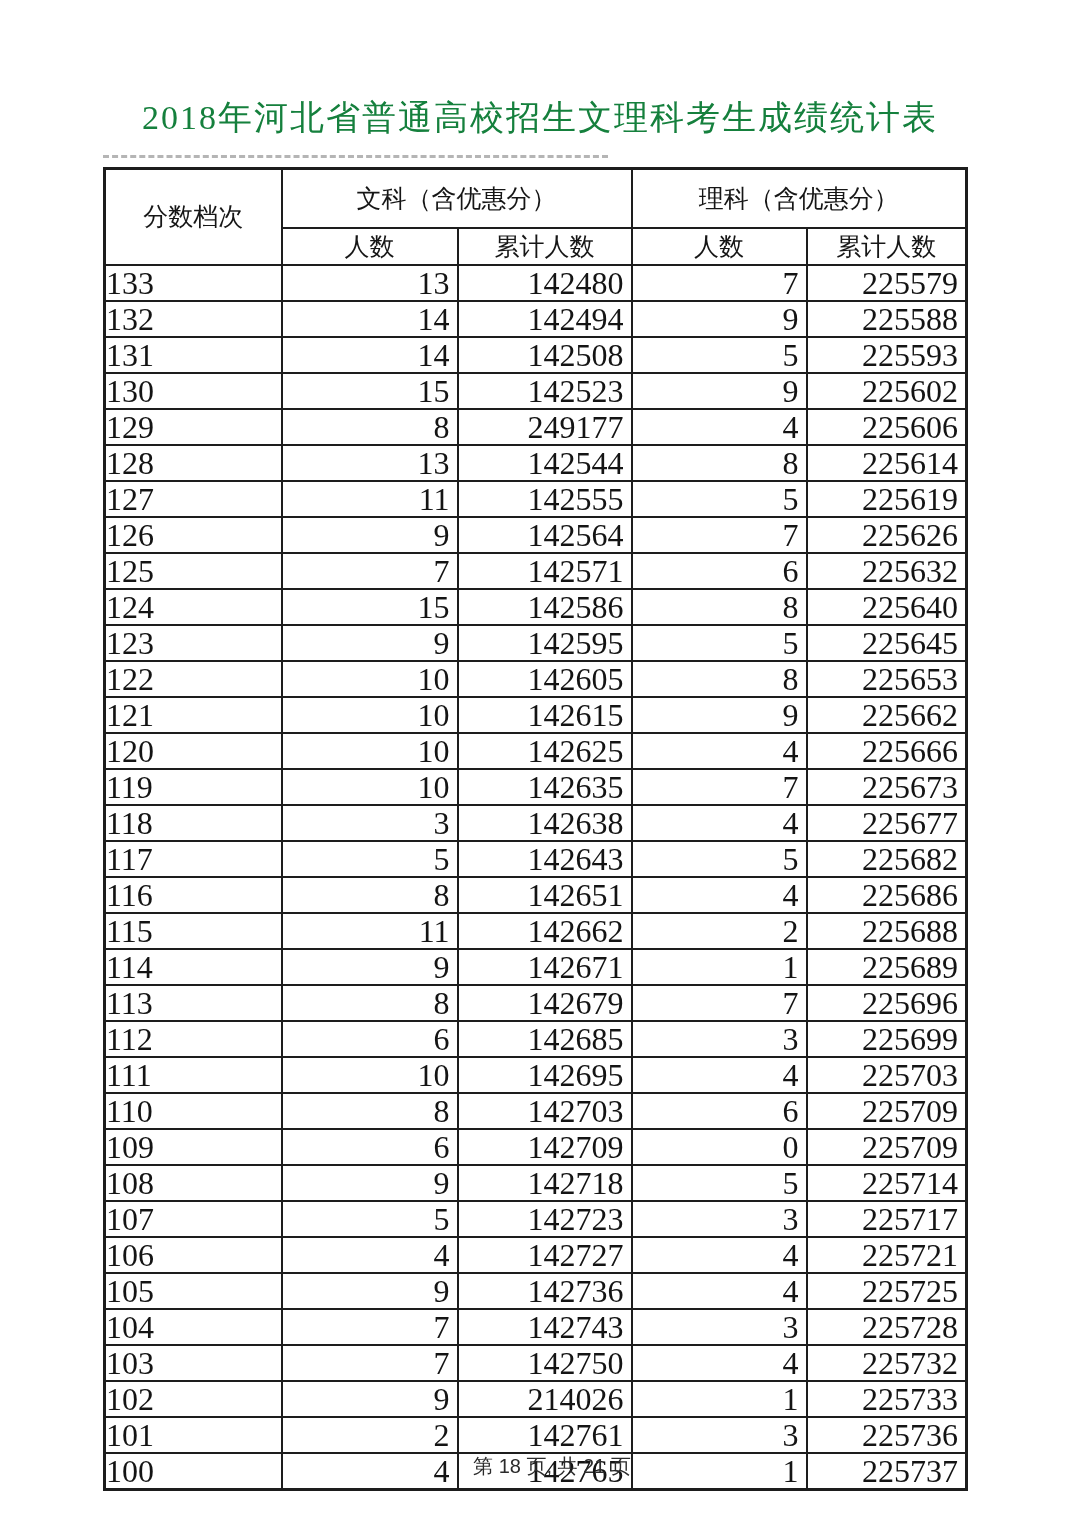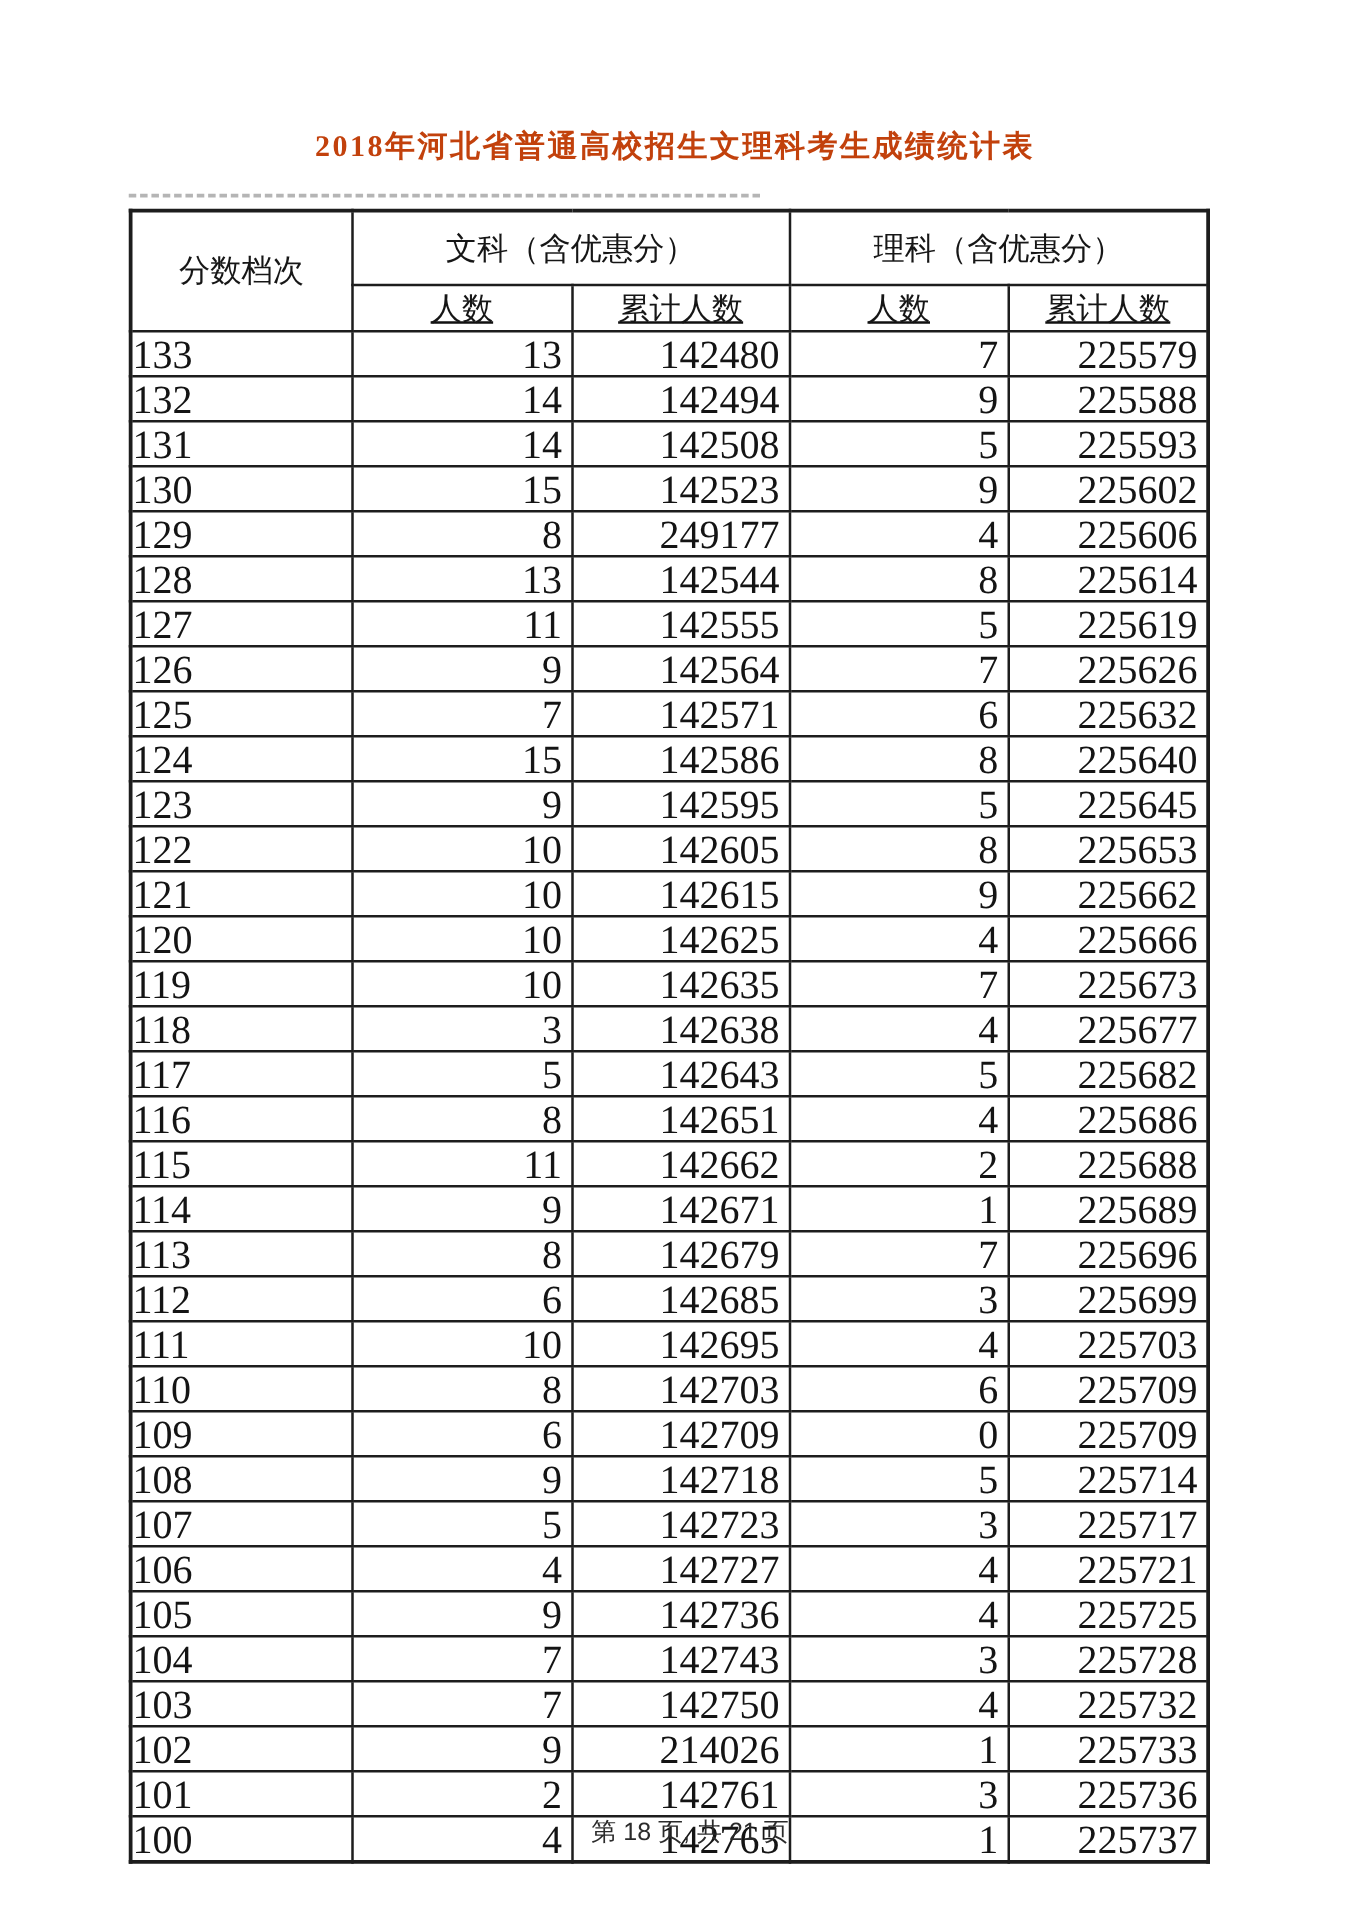--- a/index.html
+++ b/index.html
@@ -8,25 +8,25 @@
     width: 1080px; height: 1528px;
     position: relative;
     font-family: "Liberation Serif", "DejaVu Serif", serif;
     color: #111111;
     overflow: hidden;
   }
   .title {
     position: absolute;
     top: 98px; left: 0; width: 100%;
     text-align: center;
-    font-size: 24px;
-    font-weight: bold;
+    font-size: 34px;
+    font-weight: normal;
     letter-spacing: 2px;
     line-height: 40px;
-    color: #c2410c;
+    color: #15803d;
     white-space: nowrap;
   }
   .remnant-line {
     position: absolute;
     top: 155px; left: 103px;
     width: 505px; height: 0;
     border-top: 3px dashed #b5b5b5;
   }
   table.score-table {
     position: absolute;
@@ -42,21 +42,21 @@
     white-space: nowrap;
   }
   .score-table thead th {
     font-weight: normal;
     font-size: 25px;
     text-align: center;
     vertical-align: middle;
     color: #161616;
   }
   .score-table thead tr.group-row { height: 59px; }
-  .score-table thead tr.sub-row { height: 37px; text-decoration: underline; }
+  .score-table thead tr.sub-row { height: 37px; }
   .score-table tbody tr { height: 34.4px; }
   .score-table td {
     font-size: 32px;
     line-height: 34px;
     vertical-align: middle;
     color: #141414;
   }
   td.cell-score { text-align: left; }
   td.cell-num { text-align: right; padding-right: 7px; }
   .footer {

